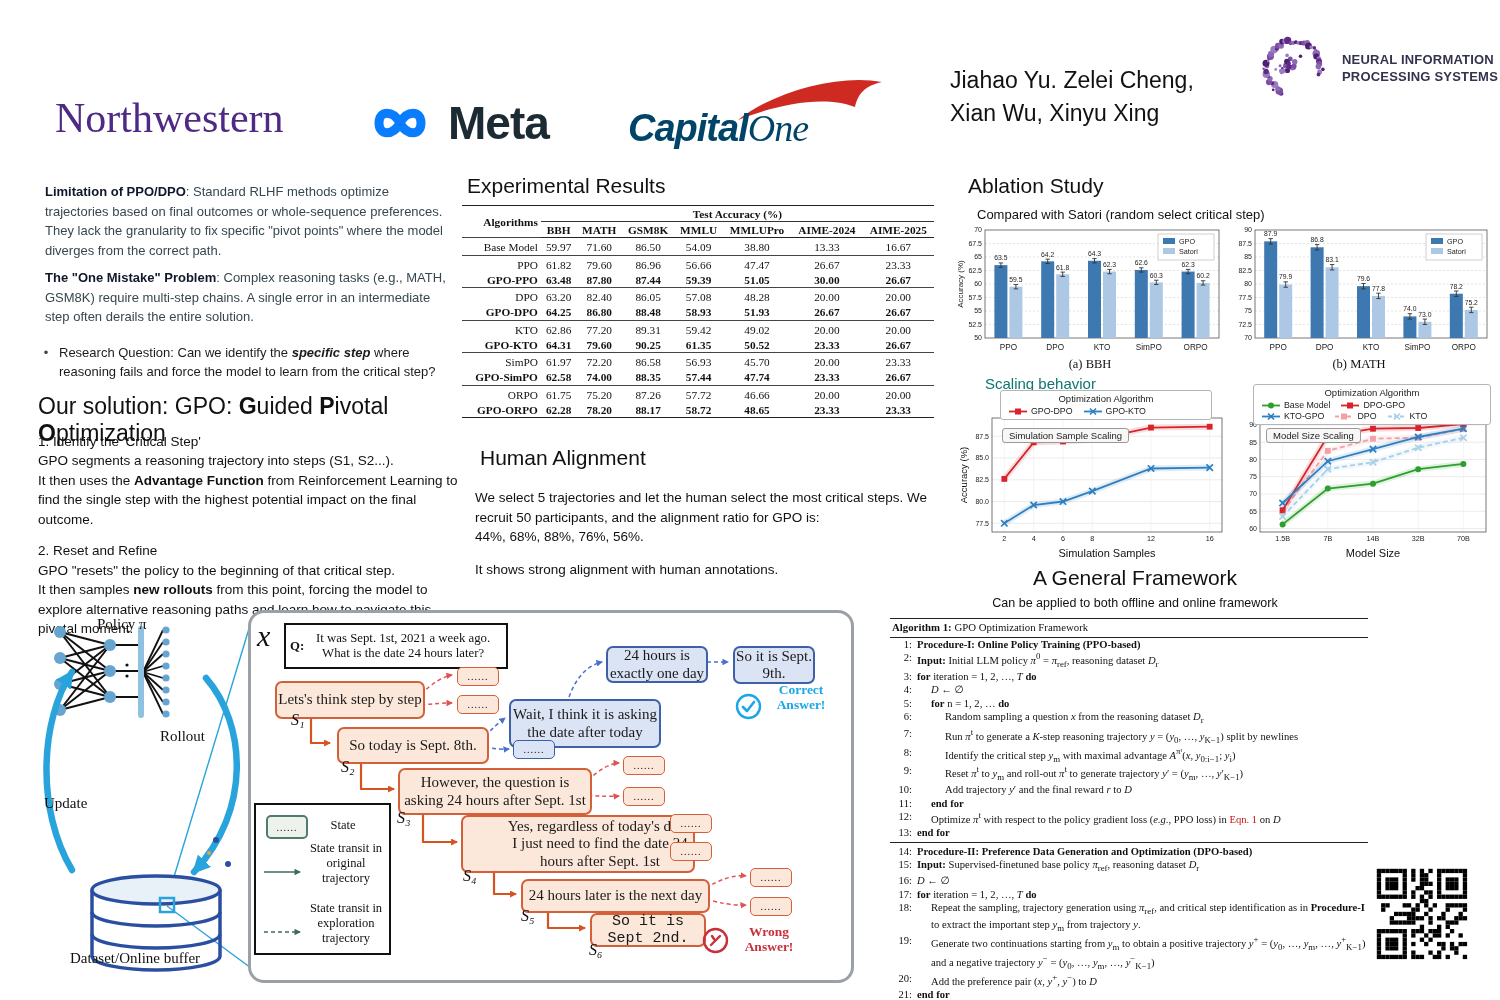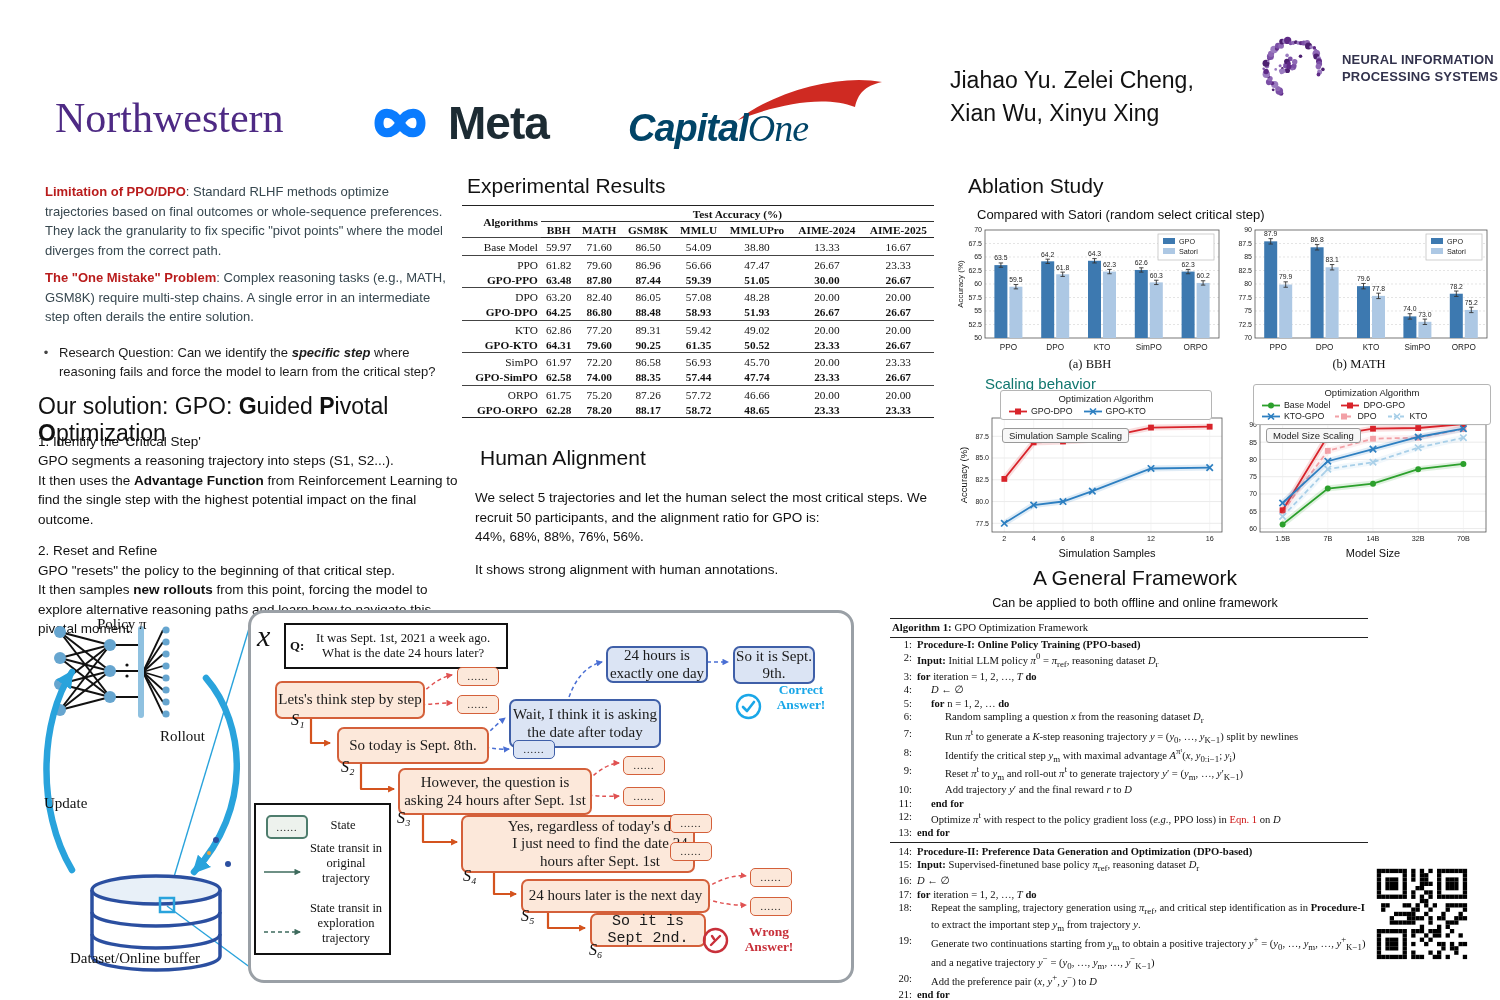--- a/index.html
+++ b/index.html
@@ -5,21 +5,21 @@
   html,body{margin:0;padding:0;background:#e8e8e8;}
   .poster{position:relative;width:1500px;height:1000px;background:#ffffff;overflow:hidden;
           font-family:"Liberation Sans","DejaVu Sans",sans-serif;color:#111;}
   .abs{position:absolute;}
   .serif{font-family:"Liberation Serif","DejaVu Serif",serif;}
   .red{color:#cc1111;}
   .h1{font-size:33px;font-weight:400;letter-spacing:0;}
   .h2{font-size:21px;font-weight:400;}
   .authors{font-size:23px;line-height:1.45;}
   .introp{font-size:13px;line-height:1.5;color:#37474f;width:408px;}
-  .introp b{color:#b91c1c;}
+  .introp b{color:#0f172a;}
   .bullet-row{display:flex;width:416px;font-size:13px;line-height:1.45;color:#1c1c1c;}
   .bullet-dot{width:26px;text-align:center;flex:none;color:#444;}
   .sol-head{font-size:23px;font-weight:400;}
   .sol-body{font-size:13.5px;line-height:1.44;width:424px;color:#111;}
   .sol-body .gap{height:12px;}
   
   table.results{border-collapse:collapse;width:472px;font-family:"Liberation Serif","DejaVu Serif",serif;
       font-size:11.3px;color:#111;border-top:1.6px solid #222;border-bottom:1.6px solid #222;}
   table.results th,table.results td{padding:1.5px 3px;text-align:center;font-weight:normal;}
   table.results th{font-weight:bold;}

